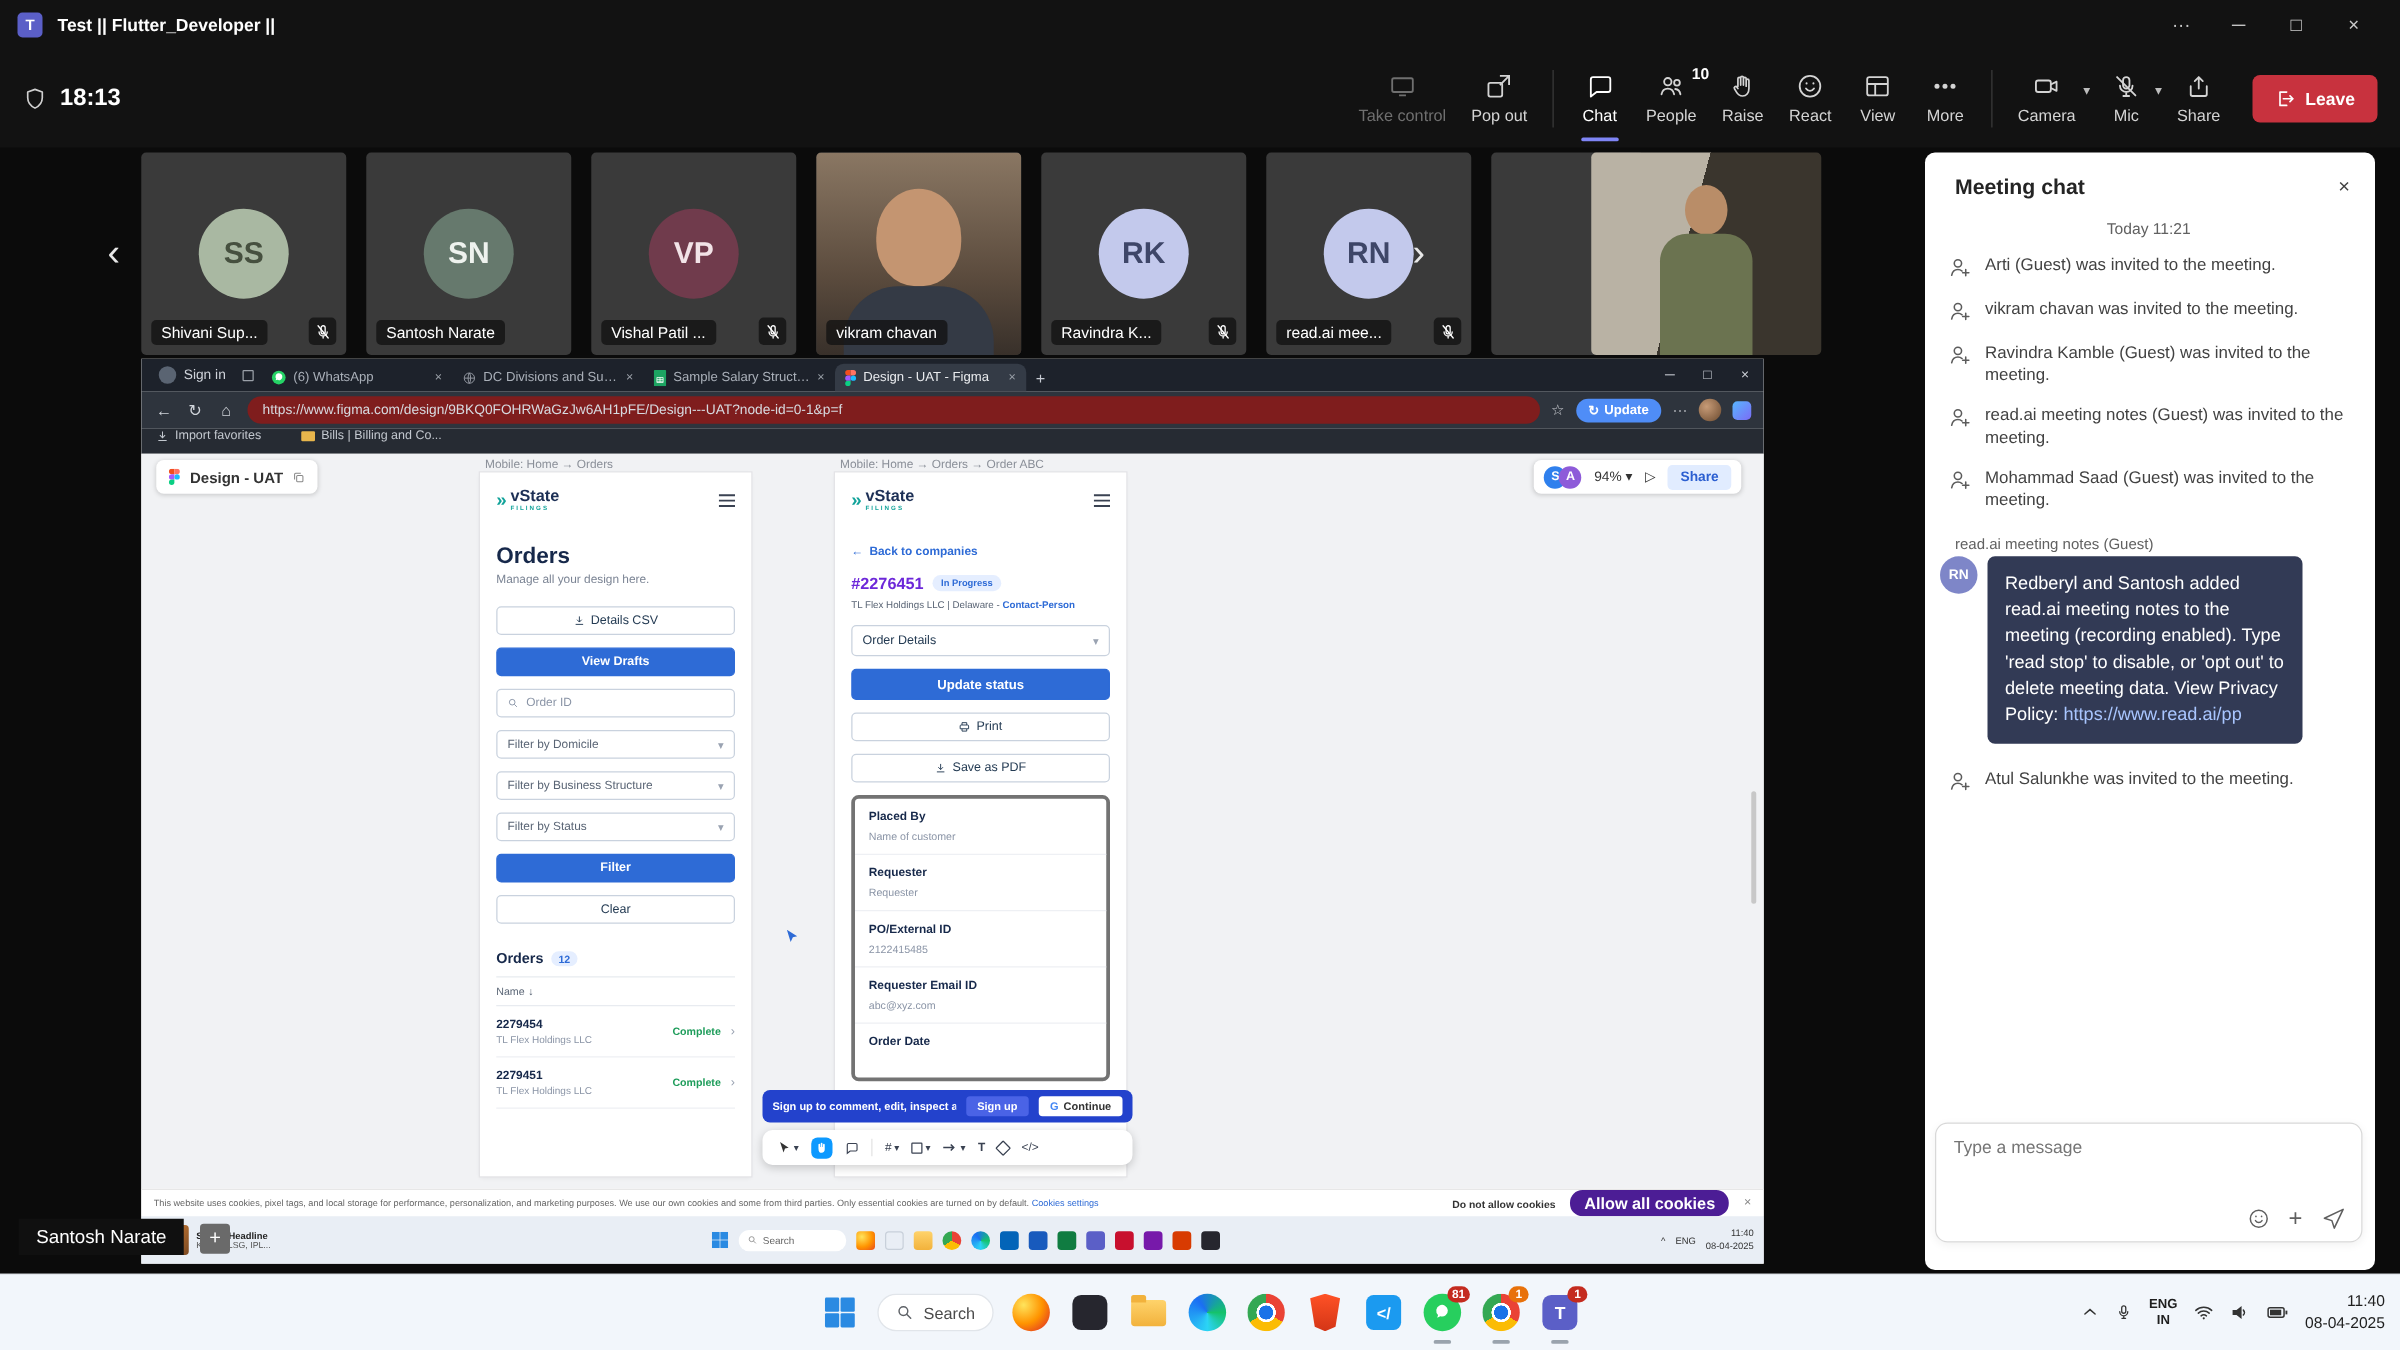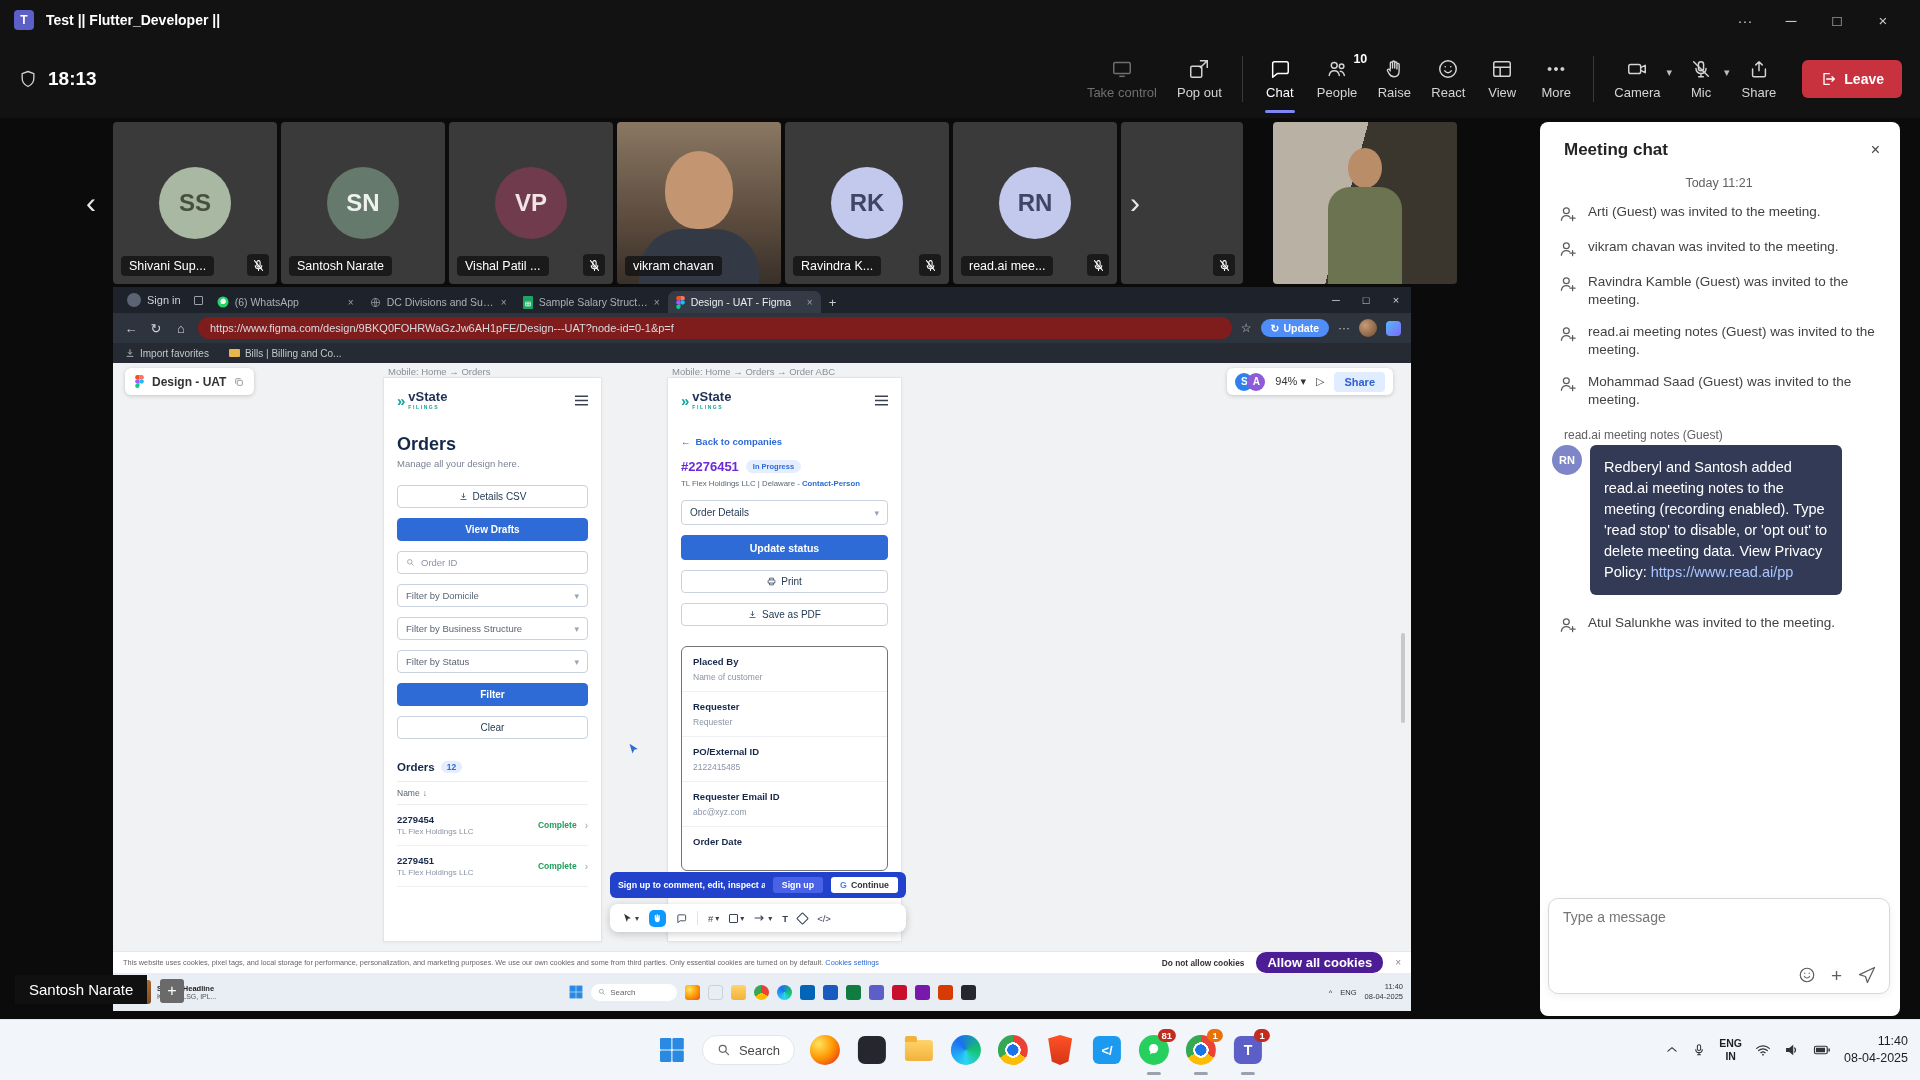--- a/index.html
+++ b/index.html
@@ -24,21 +24,21 @@
 .tb-item.disabled{color:#6f6f6f}
 .tb-item.active{color:#fff}
 .tb-item.active::after{content:"";position:absolute;bottom:-9px;left:12px;right:12px;height:3px;border-radius:2px;background:#7f85f5}
 .badge-count{position:absolute;top:-2px;right:0;color:#fff;font-size:12.5px;font-weight:700}
 .tb-divider{width:1px;height:46px;background:#3a3a3a;margin:0 10px}
 .split{display:flex;align-items:center}
 .chev{color:#bdbdbd;font-size:11px;margin:0 2px 14px -4px}
 .leave-btn{margin-left:16px;background:#c8323e;color:#fff;font-size:14px;font-weight:700;border-radius:6px;height:38px;padding:0 18px;display:flex;align-items:center;gap:8px}
 
 
-.strip{position:absolute;top:122px;left:113px;height:180px;display:flex;gap:4px;z-index:5}
+.strip{position:absolute;top:122px;left:113px;height:180px;display:flex;gap:16px;z-index:5}
 .tile{position:relative;width:164px;height:162px;background:#3a3a3a;border-radius:4px;overflow:hidden;flex:none}
 .tile.cut{width:122px}
 .avatar-wrap{position:absolute;inset:0;display:flex;align-items:center;justify-content:center}
 .circ{width:72px;height:72px;border-radius:50%;display:flex;align-items:center;justify-content:center;font-size:24px;font-weight:700}
 .c-ss{background:#a9b8a2;color:#46503f}
 .c-sn{background:#66796d;color:#eef2ee}
 .c-vp{background:#703b4c;color:#f2e3e7}
 .c-rk{background:#c3c9ec;color:#3e4668}
 .c-rn{background:#c3c9ec;color:#3e4668}
 .tile-name{position:absolute;left:8px;bottom:8px;max-width:116px;background:rgba(18,18,18,.78);color:#fff;font-size:12.5px;padding:3px 8px;border-radius:4px;white-space:nowrap;overflow:hidden;text-overflow:ellipsis;z-index:2}
@@ -66,21 +66,21 @@
 .newtab{margin:4px 0 0 8px;font-size:13px;color:#c6cbd3}
 .bwin{margin-left:auto;display:flex}
 .bwin span{width:30px;height:26px;display:flex;align-items:center;justify-content:center;font-size:11px;color:#cfd3da}
 .addressbar{height:30px;background:#2e343d;display:flex;align-items:center;gap:9px;padding:0 10px}
 .nav-ic{color:#d0d4da;font-size:13px;width:16px;text-align:center}
 .urlpill{flex:1;height:22px;background:#7f1d1d;border-radius:11px;display:flex;align-items:center;padding:0 12px;color:#d7dae0;font-size:11px;white-space:nowrap;overflow:hidden}
 .abar-ic{color:#c9ccd1;font-size:12px}
 .update-pill{background:#4f8df7;color:#fff;font-size:10.5px;font-weight:700;border-radius:11px;padding:3px 10px;display:flex;gap:4px;align-items:center}
 .bavatar{width:18px;height:18px;border-radius:50%;background:radial-gradient(circle at 35% 35%,#c79b77,#6b4a2f)}
 .sidebar-ic{width:15px;height:15px;border-radius:4px;background:linear-gradient(135deg,#58b6ff,#7b6cf6)}
-.favbar{height:20px;background:#262b33;display:flex;align-items:center;gap:20px;padding:0 12px;font-size:10px;color:#c3c8cf}
+.favbar{height:20px;background:#262b33;display:flex;align-items:flex-start;gap:32px;padding:0 12px;font-size:10px;color:#c3c8cf}
 .fav-item{display:flex;align-items:center;gap:5px}
 .fav-folder{width:11px;height:8px;background:#e8b64c;border-radius:1px}
 
 
 .figma{position:absolute;top:76px;left:0;right:0;height:588px;background:#f1f2f4;overflow:hidden}
 .fchip{position:absolute;left:12px;top:5px;height:27px;background:#fff;border-radius:6px;box-shadow:0 1px 4px rgba(0,0,0,.18);display:flex;align-items:center;gap:8px;padding:0 10px;font-size:12px;color:#333;font-weight:700}
 .fright{position:absolute;right:18px;top:5px;height:27px;background:#fff;border-radius:6px;box-shadow:0 1px 4px rgba(0,0,0,.18);display:flex;align-items:center;gap:10px;padding:0 8px;font-size:11px;color:#333}
 .favi{width:18px;height:18px;border-radius:50%;color:#fff;font-size:10px;font-weight:700;display:flex;align-items:center;justify-content:center}
 .favi.s{background:#2f80ed}.favi.a{background:#8e5bd9;margin-left:-6px}
 .share-btn{background:#e1ecff;color:#2c5fd1;font-weight:700;border-radius:4px;padding:4px 10px;font-size:11px}
@@ -109,21 +109,21 @@
 .ostatus{margin-left:auto;font-size:8.5px;font-weight:700;color:#1f9d5b}
 .ochev{color:#9aa3b2;font-size:10px;margin-left:8px}
 .back{display:flex;gap:5px;align-items:center;color:#2e6bd6;font-size:9.5px;font-weight:700;margin:26px 0 12px}
 .ono-row{display:flex;align-items:center}
 .ono{font-size:13px;font-weight:700;color:#6d28d9}
 .badge-prog{background:#e5eeff;color:#2e6bd6;font-size:7.5px;font-weight:700;padding:2px 7px;border-radius:8px;margin-left:7px}
 .cline{font-size:7.8px;color:#5a6575;margin:5px 0 12px}
 .cline b{color:#2e6bd6;font-weight:700}
 .sel2{height:25px;font-size:10px;color:#243b53}
 .btn2{height:25px;font-size:10.5px}
-.fieldcard{border:1px solid #737373;border-radius:6px;margin-top:20px}
+.fieldcard{border:3px solid #737373;border-radius:6px;margin-top:10px}
 .field{padding:9px 11px;border-bottom:1px solid #eef0f4}
 .field:last-child{border-bottom:none}
 .flabel{font-size:9.5px;font-weight:700;color:#16284a}
 .fvalue{font-size:8.5px;color:#8a94a6;margin-top:5px;min-height:9px}
 .fscroll{position:absolute;right:6px;top:270px;width:4px;height:90px;border-radius:2px;background:#c8c8c8}
 .collab-cursor{position:absolute;left:515px;top:380px}
 .signup{position:absolute;left:497px;top:509px;width:296px;height:26px;background:#2342cc;border-radius:6px;display:flex;align-items:center;gap:8px;padding:0 8px;z-index:6}
 .stext{color:#fff;font-size:8.8px;font-weight:700;flex:1;white-space:nowrap;overflow:hidden}
 .sbtn1{background:#4a63e6;color:#fff;font-size:8.8px;border-radius:3px;padding:3px 9px;font-weight:700;white-space:nowrap}
 .sbtn2{background:#fff;color:#333;font-size:8.8px;border-radius:3px;padding:3px 9px;display:flex;gap:4px;font-weight:700;white-space:nowrap}

